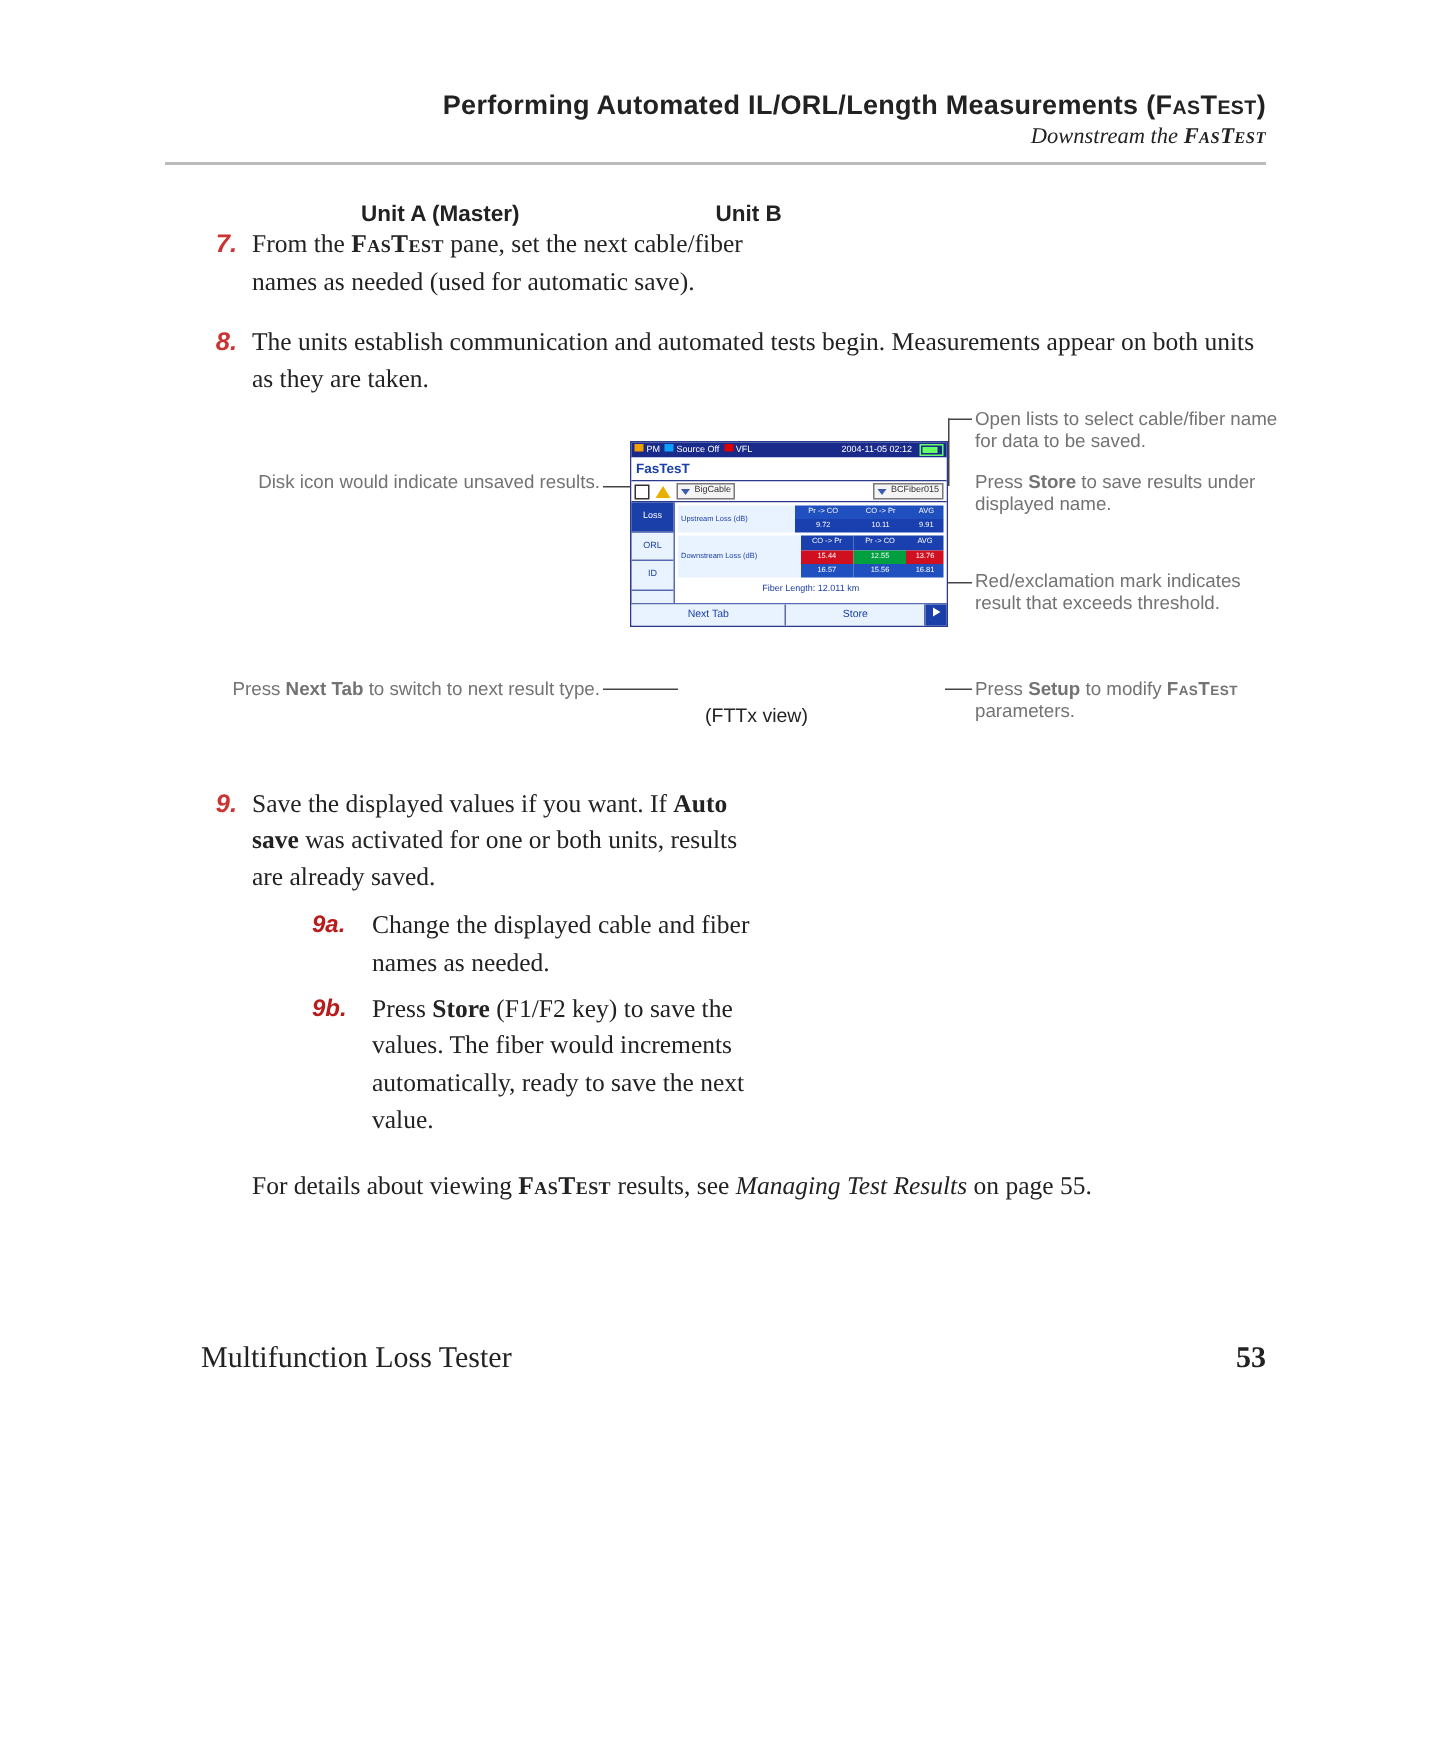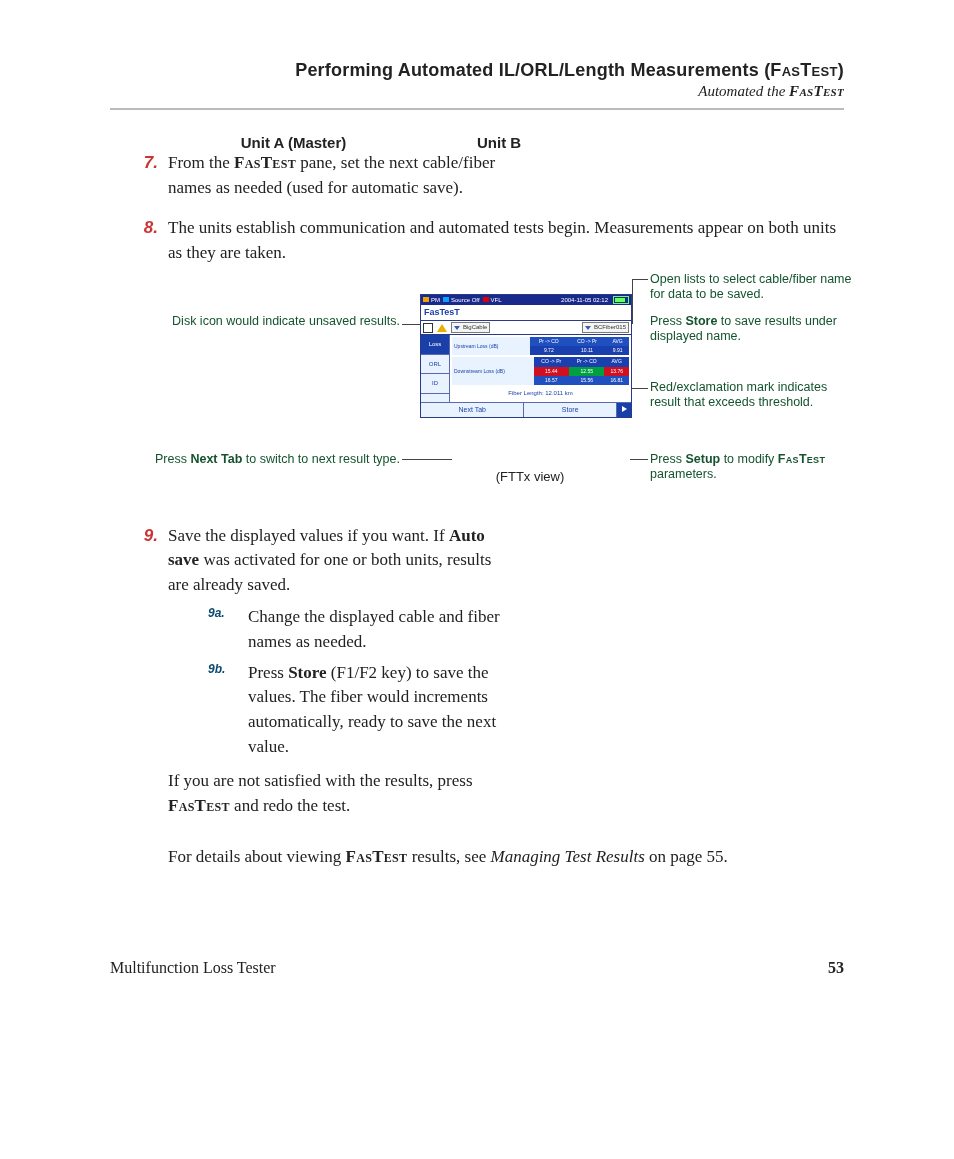--- a/index.html
+++ b/index.html
@@ -79,25 +79,25 @@
   .narrow { max-width: 330px; }
   .bold { font-weight: 700; }
 
   .substep {
     display: flex;
     margin: 6px 0 2px 40px;
   }
   .substep .snum {
     width: 40px;
     flex: 0 0 40px;
-    color: #0c4a6e;
+    color: #b91c1c;
     font-family: sans-serif;
     font-weight: 800;
     font-style: italic;
-    font-size: 12px;
+    font-size: 16px;
   }
   .substep .sbody { flex: 1 1 auto; max-width: 290px; }
 
   
   .diagram-wrap {
     position: relative;
     height: 220px;
     margin: 10px 0 20px 0;
   }
   .screen {
@@ -213,55 +213,56 @@
     background:#e9f2ff;
   }
   .bbtn:last-child { border-right:none; flex:0 0 14px; background:#1a3fa8; color:#fff; }
   .bbtn:last-child::before { content:""; display:inline-block; border-left:5px solid #fff; border-top:3px solid transparent; border-bottom:3px solid transparent; }
 
   .annot {
     position: absolute;
     font-family: sans-serif;
     font-size: 12.5px;
     line-height: 1.25;
-    color: #14532d;
+    color: #737373;
   }
   .annot.right { text-align: left; }
   .annot.left { text-align: right; }
   .aline {
     position: absolute;
     background: #444;
     height: 1px;
   }
   .caption {
     position: absolute;
     font-family: sans-serif;
     font-size: 13px;
-    text-align: center;
+    text-align: left;
   }
 
   .footer {
     display: flex;
     justify-content: space-between;
-    font-size: 16px;
+    font-size: 20px;
     margin-top: 90px;
+    margin-left: 24px;
   }
   .footer .pg { font-weight: 700; }
 </style>
 </head>
 <body>
 
 <div class="page">
 
   <div class="header-block">
     <div class="header-title">
       <span>Performing Automated IL/ORL/Length Measurements (</span><span class="smallcaps">FasTest</span><span>)</span>
     </div>
     <div class="header-sub">
-      <span>Automated the </span><span class="smallcaps-it">FasTest</span>
+      <span>Downstream the </span><span class="smallcaps-it">FasTest</span>
     </div>
   </div>
   <hr class="rule">
 
   <div class="col-heads">
     <div class="label-a">Unit A (Master)</div>
     <div class="label-b">Unit B</div>
   </div>
 
   <div class="step-list">
@@ -390,23 +391,20 @@
           <div class="sbody">Change the displayed cable and fiber names as needed.</div>
         </div>
 
         <div class="substep">
           <div class="snum">9b.</div>
           <div class="sbody">
             <span>Press </span><span class="bold">Store</span><span> (F1/F2 key) to save the values. The fiber would increments automatically, ready to save the next value.</span>
           </div>
         </div>
 
-        <p style="margin-top:10px;">
-          <span>If you are not satisfied with the results, press </span><span class="smallcaps">FasTest</span><span> and redo the test.</span>
-        </p>
       </div>
     </div>
 
     <p style="margin-left:58px; margin-top:18px; font-size:17px;">
       <span>For details about viewing </span><span class="smallcaps">FasTest</span><span> results, see </span><span style="font-style:italic;">Managing Test Results</span><span> on page 55.</span>
     </p>
 
   </div>
 
   <div class="footer">

